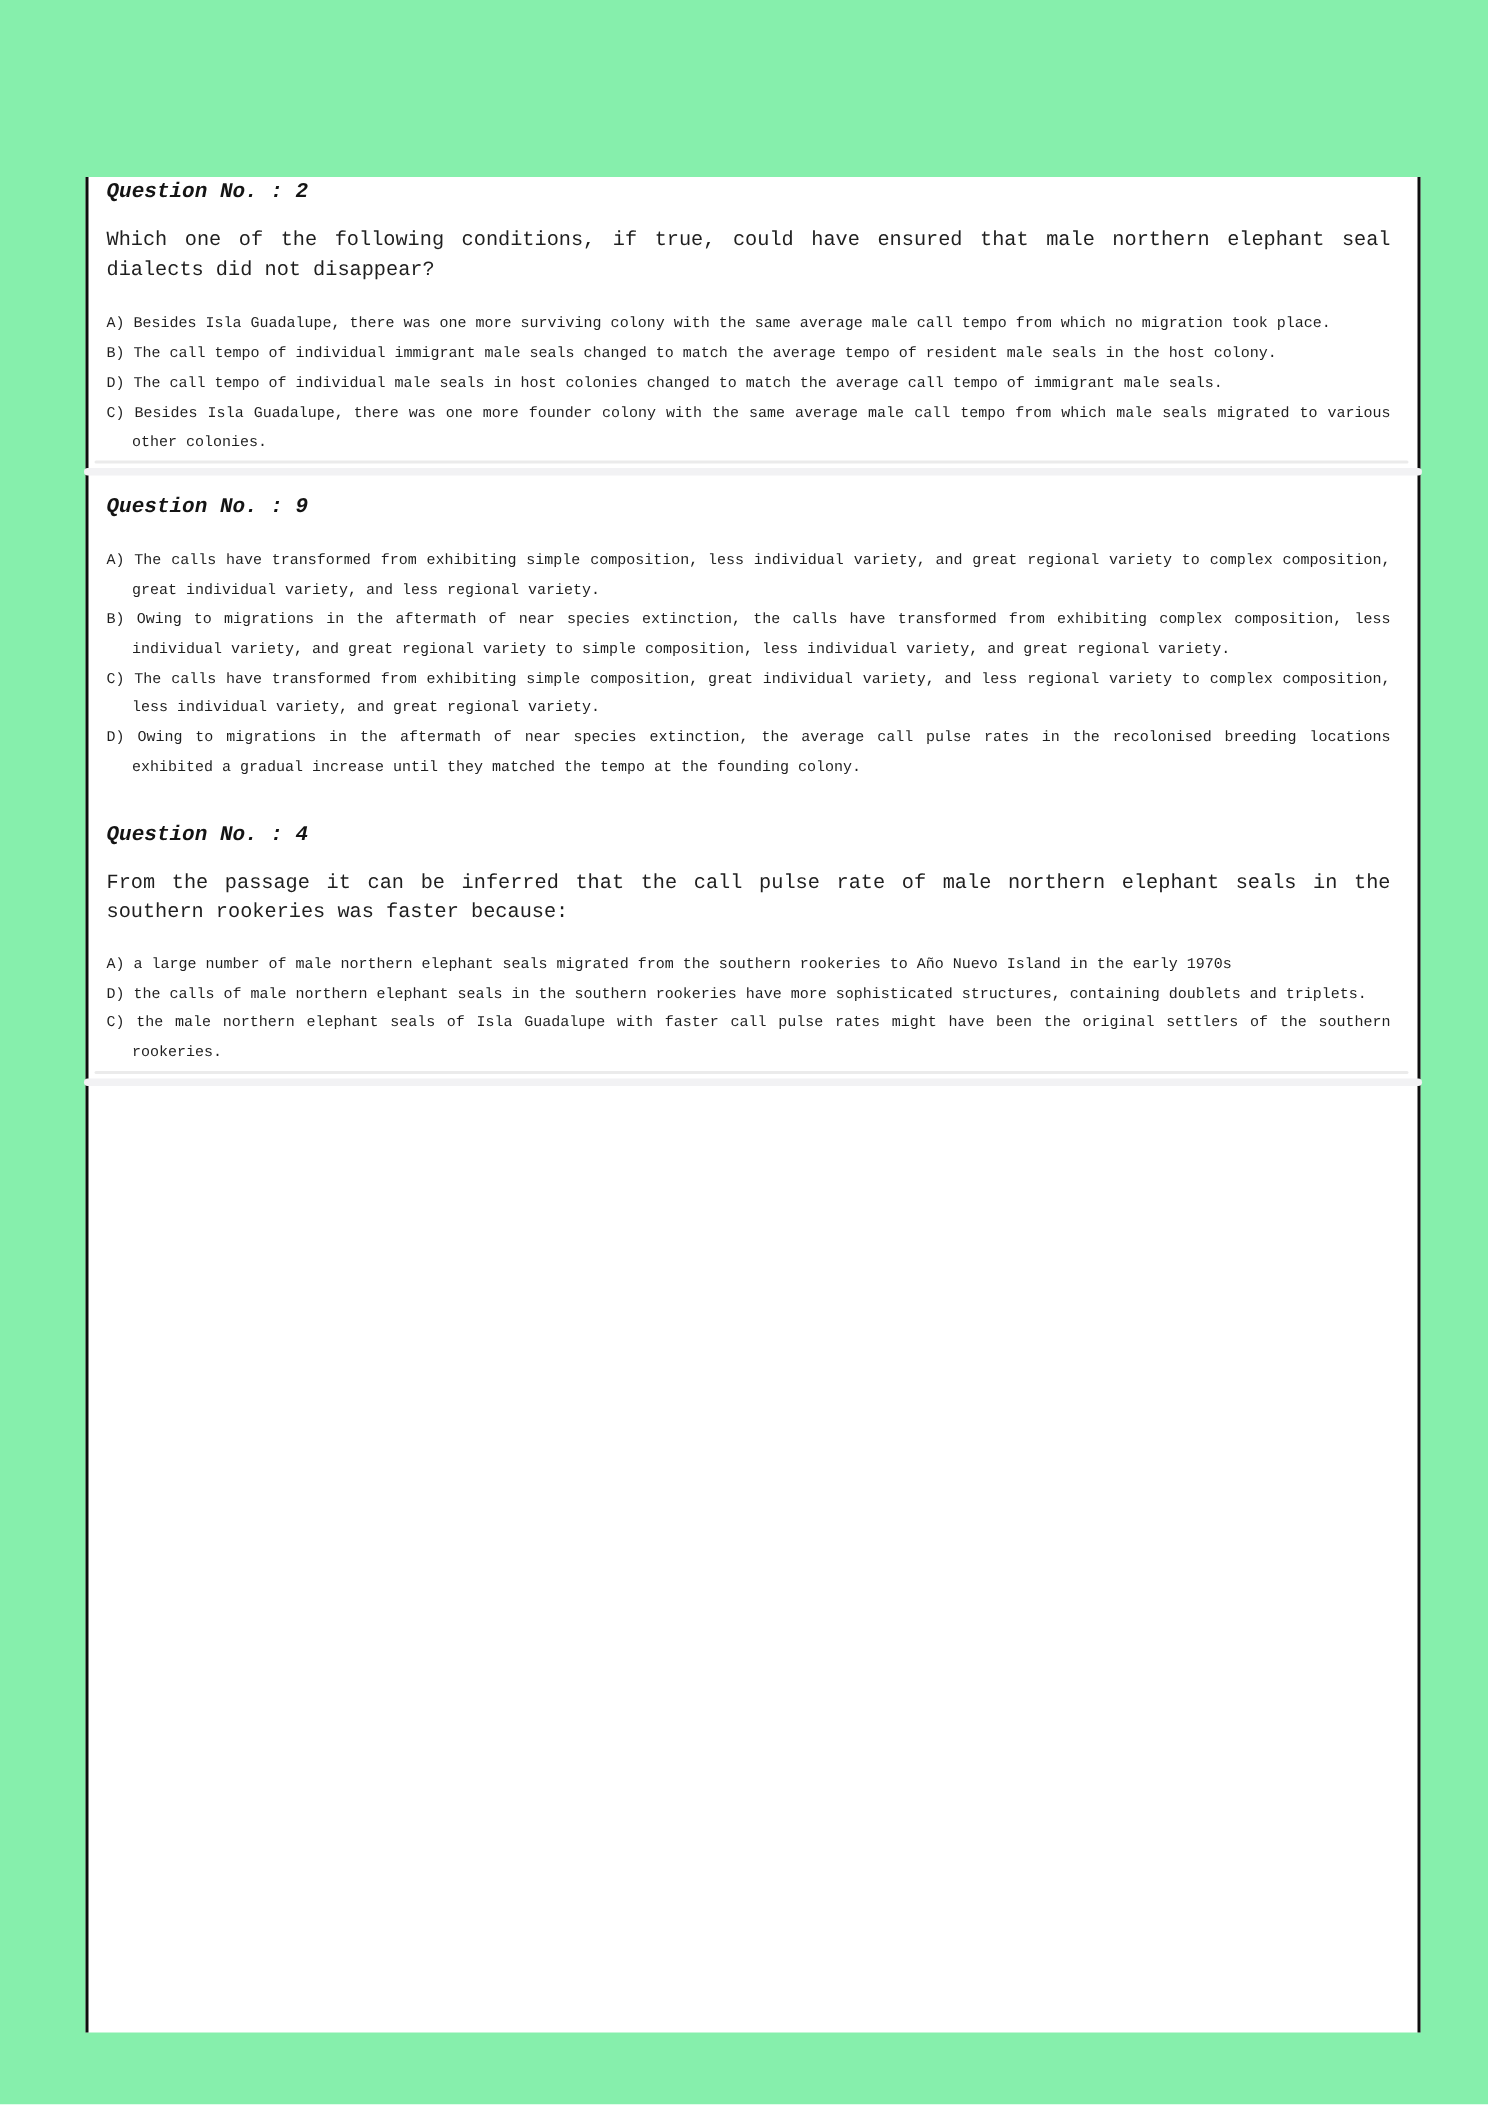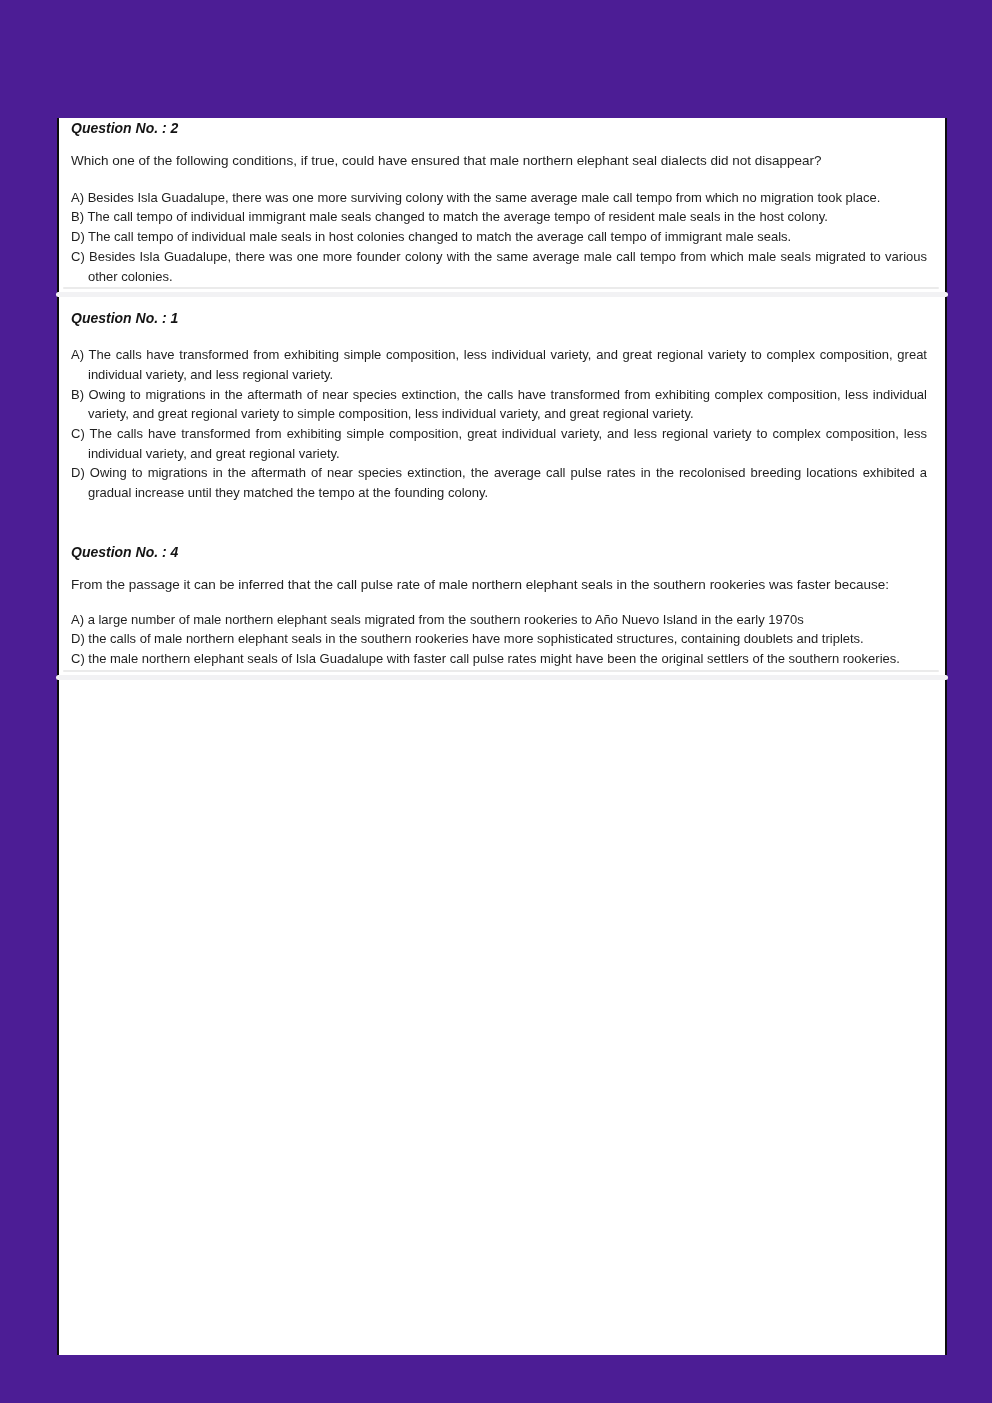--- a/index.html
+++ b/index.html
@@ -4,23 +4,23 @@
 <style>
   html, body {
     margin: 0;
     padding: 0;
     background: #ffffff;
   }
   .page {
     position: relative;
     width: 992px;
     height: 1403px;
-    background: #4c1d95;
+    background: #86efac;
     overflow: hidden;
-    font-family: Liberation Sans, sans-serif;
+    font-family: Liberation Mono, monospace;
     color: #1f1f1f;
   }
   .qpanel {
     position: absolute;
     left: 57px;
     top: 118px;
     width: 890px;
     height: 1237px;
     box-sizing: border-box;
     border-left: 2px solid #0d0d0d;
@@ -32,34 +32,34 @@
   }
   .qheading {
     margin: 0;
     font-size: 14px;
     line-height: 20px;
     font-weight: bold;
     font-style: italic;
     color: #141414;
   }
   .qb-3 .qheading { margin-top: 11px; }
-  .qb-4 .qheading { margin-top: 39px; }
+  .qb-4 .qheading { margin-top: 24px; }
   .qstem {
     margin: 13px 0 0 0;
     font-size: 13.5px;
     line-height: 19.7px;
     text-align: justify;
   }
   .options {
     margin-top: 17px;
   }
   .qb-4 .options { margin-top: 15px; }
   .option {
     margin: 0;
-    font-size: 13px;
+    font-size: 10px;
     line-height: 19.7px;
     text-align: justify;
     padding-left: 17px;
     text-indent: -17px;
   }
   .sep {
     margin-top: 1px;
   }
   .sep-line {
     height: 2px;
@@ -90,21 +90,21 @@
         <p class="option"><span class="opt-label">C)</span> <span>Besides Isla Guadalupe, there was one more founder colony with the same average male call tempo from which male seals migrated to various other colonies.</span></p>
       </div>
     </section>
 
     <div class="sep">
       <div class="sep-line"></div>
       <div class="sep-band"></div>
     </div>
 
     <section class="qblock qb-3">
-      <h2 class="qheading">Question No. : 1</h2>
+      <h2 class="qheading">Question No. : 9</h2>
       <div class="options">
         <p class="option"><span class="opt-label">A)</span> <span>The calls have transformed from exhibiting simple composition, less individual variety, and great regional variety to complex composition, great individual variety, and less regional variety.</span></p>
         <p class="option"><span class="opt-label">B)</span> <span>Owing to migrations in the aftermath of near species extinction, the calls have transformed from exhibiting complex composition, less individual variety, and great regional variety to simple composition, less individual variety, and great regional variety.</span></p>
         <p class="option"><span class="opt-label">C)</span> <span>The calls have transformed from exhibiting simple composition, great individual variety, and less regional variety to complex composition, less individual variety, and great regional variety.</span></p>
         <p class="option"><span class="opt-label">D)</span> <span>Owing to migrations in the aftermath of near species extinction, the average call pulse rates in the recolonised breeding locations exhibited a gradual increase until they matched the tempo at the founding colony.</span></p>
       </div>
     </section>
 
     <section class="qblock qb-4">
       <h2 class="qheading">Question No. : 4</h2>

